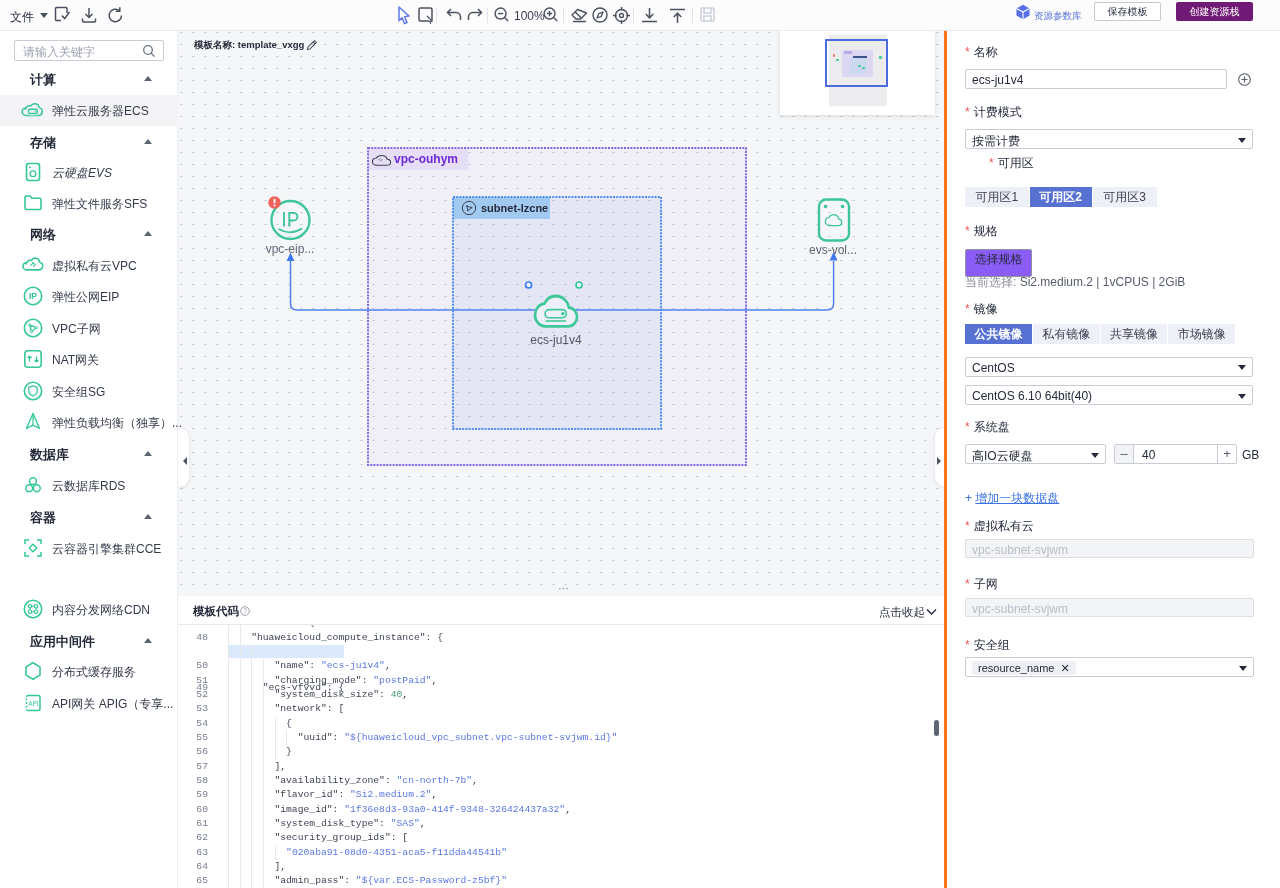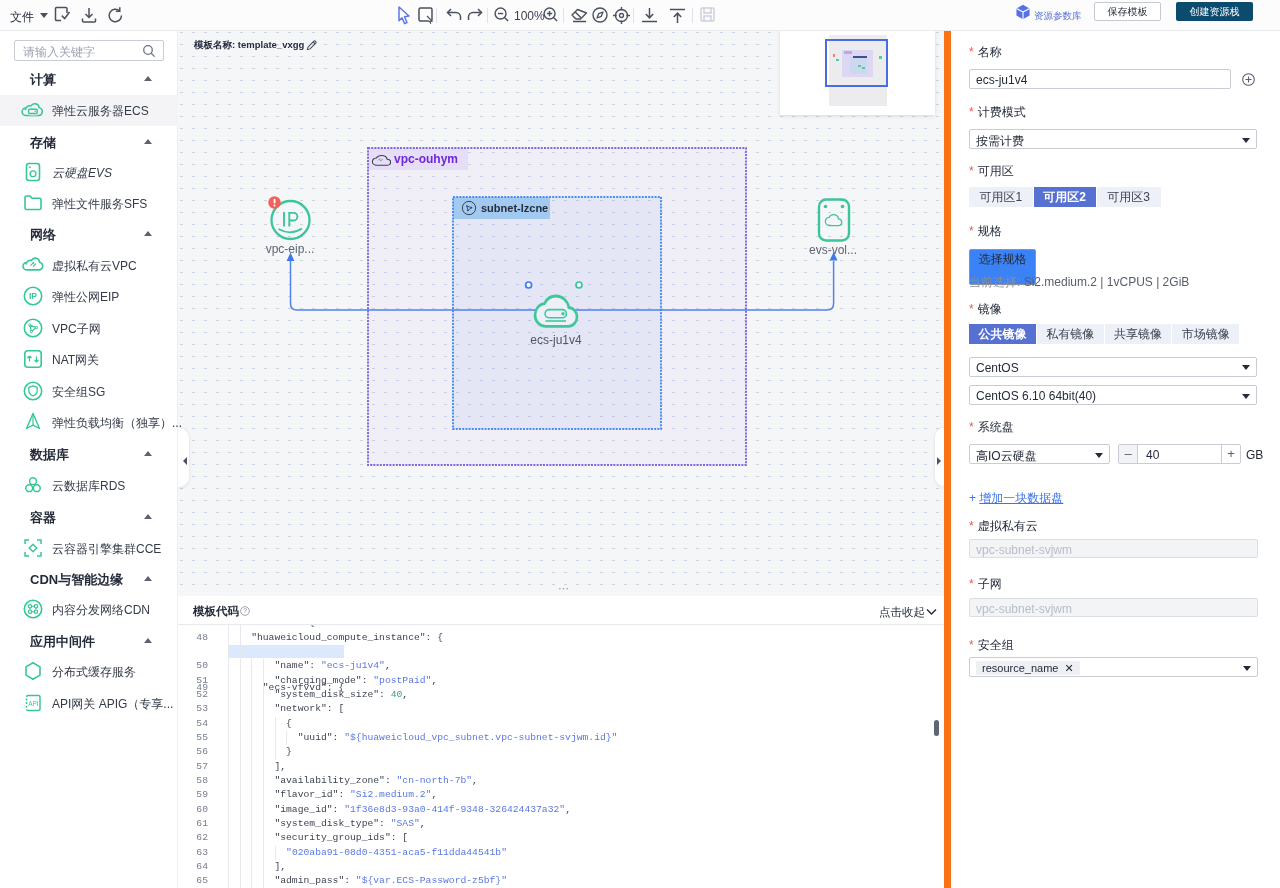--- a/index.html
+++ b/index.html
@@ -59,21 +59,21 @@
 #codebody { position:absolute; left:0; top:29px; width:766px; height:263px; overflow:hidden;
   font-family:"Liberation Mono", monospace; font-size:9.7px; }
 .cl { position:absolute; left:0; width:766px; height:14.35px; line-height:14.35px; white-space:pre; }
 .ln { position:absolute; left:0; width:30px; text-align:right; color:#767d8d; }
 .cd { position:absolute; left:38.3px; color:#3e4453; }
 .s { color:#5a78e4; } .n { color:#3f9e73; }
 .ig { position:absolute; width:1px; background:#e7e8ee; }
 
 
 #rightpanel { position:absolute; left:944px; top:31px; width:336px; height:857px;
-  background:#fff; border-left:7px solid #f97316; z-index:20; font-size:12px; }
+  background:#fff; border-left:3px solid #f97316; z-index:20; font-size:12px; }
 .flabel { position:absolute; left:18px; font-size:12px; color:#252b3a; }
 .flabel b { color:#ee5555; font-weight:normal; margin-right:4px; }
 .ctrl { position:absolute; border:1px solid #c9ccd4; border-radius:2px; background:#fff; height:20px; }
 .ctrl .v { position:absolute; left:6px; top:3px; font-size:12px; color:#252b3a; }
 .caret { position:absolute; right:6px; top:7.5px; width:0; height:0;
   border-left:4px solid transparent; border-right:4px solid transparent; border-top:5px solid #252b3a; }
 .azbtn { position:absolute; top:0; height:20px; background:#eef0f8; font-size:12px; color:#3c4150;
   text-align:center; line-height:20px; }
 .azsel { background:#5771d2; color:#fff; font-weight:bold; }
 .dis { background:#f3f4f6; border:1px solid #dcdee4; }
@@ -155,21 +155,21 @@
       <rect x="2" y="2" width="13" height="13" rx="1" fill="none" stroke="#ccd0da" stroke-width="1.5"></rect>
       <path d="M5 2 V7 H12 V2 M5 15 V10 H12 V15" fill="none" stroke="#ccd0da" stroke-width="1.5"></path>
     </svg>
 
   <svg class="abs" style="left:1015px;top:3px;" width="16" height="18" viewBox="0 0 19 20">
       <path d="M9.5 1.5 L17.3 5.8 V14.2 L9.5 18.5 L1.7 14.2 V5.8 Z" fill="#5671e8"></path>
       <path d="M9.5 10 L17.3 5.8 M9.5 10 L1.7 5.8 M9.5 10 V18.5" stroke="#fff" stroke-width="1.3" fill="none"></path>
     </svg>
   <span class="abs" style="left:1034px;top:10px;font-size:9.5px;color:#5570d6;">资源参数库</span>
   <div class="abs" style="left:1094px;top:2px;width:67px;height:19px;border:1px solid #c6c9d0;border-radius:2px;background:#fff;text-align:center;line-height:17px;font-size:10px;color:#252b3a;">保存模板</div>
-  <div class="abs" style="left:1176px;top:2px;width:77px;height:19px;border-radius:2px;background:#0c4a6e;text-align:center;line-height:19px;font-size:10px;color:#fff;">创建资源栈</div>
+  <div class="abs" style="left:1176px;top:2px;width:77px;height:19px;border-radius:2px;background:#701a75;text-align:center;line-height:19px;font-size:10px;color:#fff;">创建资源栈</div>
 </div>
 
 <div id="sidebar">
   <div id="searchbox">
       <span>请输入关键字</span>
     <svg class="abs" style="right:7px;top:3px;" width="14" height="14" viewBox="0 0 14 14">
         <circle cx="6" cy="6" r="4.3" fill="none" stroke="#6b7280" stroke-width="1.3"></circle>
         <path d="M9.2 9.2 L12.6 12.6" stroke="#6b7280" stroke-width="1.3"></path>
       </svg>
   </div>
@@ -276,24 +276,20 @@
       <span class="c"></span>
     </div>
   <div class="srow sitem" style="top:501.5px;">
     <svg width="24" height="24" viewBox="0 0 24 24">
         <path d="M8 4 H4 V8 M16 4 H20 V8 M8 20 H4 V16 M16 20 H20 V16" fill="none" stroke="#35c79a" stroke-width="1.5"></path>
         <path d="M12 8.2 L15.8 12 L12 15.8 L8.2 12 Z" fill="none" stroke="#35c79a" stroke-width="1.4"></path>
       </svg>
     <span class="t">云容器引擎集群CCE</span>
     </div>
 
-  <div class="srow shead" style="top:531.5px;">
-      <span class="t">CDN与智能边缘</span>
-      <span class="c"></span>
-    </div>
   <div class="srow sitem" style="top:563px;">
     <svg width="24" height="24" viewBox="0 0 24 24">
         <circle cx="12" cy="12" r="8.7" fill="none" stroke="#35c79a" stroke-width="1.6"></circle>
         <circle cx="9" cy="9.3" r="1.7" fill="none" stroke="#35c79a" stroke-width="1.2"></circle>
         <circle cx="15" cy="9.3" r="1.7" fill="none" stroke="#35c79a" stroke-width="1.2"></circle>
         <circle cx="9" cy="14.7" r="1.7" fill="none" stroke="#35c79a" stroke-width="1.2"></circle>
         <circle cx="15" cy="14.7" r="1.7" fill="none" stroke="#35c79a" stroke-width="1.2"></circle>
         <path d="M10.7 9.3 H13.3 M9 11 V13 M15 11 V13 M10.7 14.7 H13.3" stroke="#35c79a" stroke-width="1.1"></path>
       </svg>
     <span class="t">内容分发网络CDN</span>
@@ -453,27 +449,27 @@
       <circle cx="6.5" cy="6.5" r="5.8" fill="none" stroke="#575d6c" stroke-width="1.1"></circle>
       <path d="M3.5 6.5 H9.5 M6.5 3.5 V9.5" stroke="#575d6c" stroke-width="1.1"></path>
     </svg>
 
   <div class="flabel" style="top:73px;"><b>*</b>计费模式</div>
   <div class="ctrl" style="left:18px;top:98px;width:288px;">
       <span class="v">按需计费</span>
       <span class="caret"></span>
     </div>
 
-  <div class="flabel" style="top:132px;"><b>*</b>可用区</div>
+  <div class="flabel" style="top:124px;margin-left:24px;"><b>*</b>可用区</div>
   <div class="azbtn" style="left:18px;top:156px;width:63.5px;">可用区1</div>
   <div class="azbtn azsel" style="left:82.5px;top:156px;width:62px;">可用区2</div>
   <div class="azbtn" style="left:145.5px;top:156px;width:64px;">可用区3</div>
 
   <div class="flabel" style="top:192px;"><b>*</b>规格</div>
-  <div class="abs" style="left:18px;top:218px;width:67px;height:36px;border:1px solid #8d93a1;border-radius:2px;background:#3b82f6;text-align:center;line-height:18px;font-size:12px;color:#252b3a;">选择规格</div>
+  <div class="abs" style="left:18px;top:218px;width:67px;height:28px;border:1px solid #8d93a1;border-radius:2px;background:#8b5cf6;text-align:center;line-height:18px;font-size:12px;color:#252b3a;">选择规格</div>
   <div class="abs" style="left:18px;top:243px;font-size:12px;color:#8a8e99;">当前选择: <span style="color:#575d6c;">Si2.medium.2 | 1vCPUS | 2GiB</span></div>
 
   <div class="flabel" style="top:270px;"><b>*</b>镜像</div>
   <div class="azbtn azsel" style="left:18px;top:293px;width:66.8px;">公共镜像</div>
   <div class="azbtn" style="left:85.8px;top:293px;width:66.8px;">私有镜像</div>
   <div class="azbtn" style="left:153.6px;top:293px;width:66.8px;">共享镜像</div>
   <div class="azbtn" style="left:221.4px;top:293px;width:66.8px;">市场镜像</div>
   <div class="ctrl" style="left:18px;top:325.5px;width:288px;">
       <span class="v">CentOS</span>
       <span class="caret"></span>

